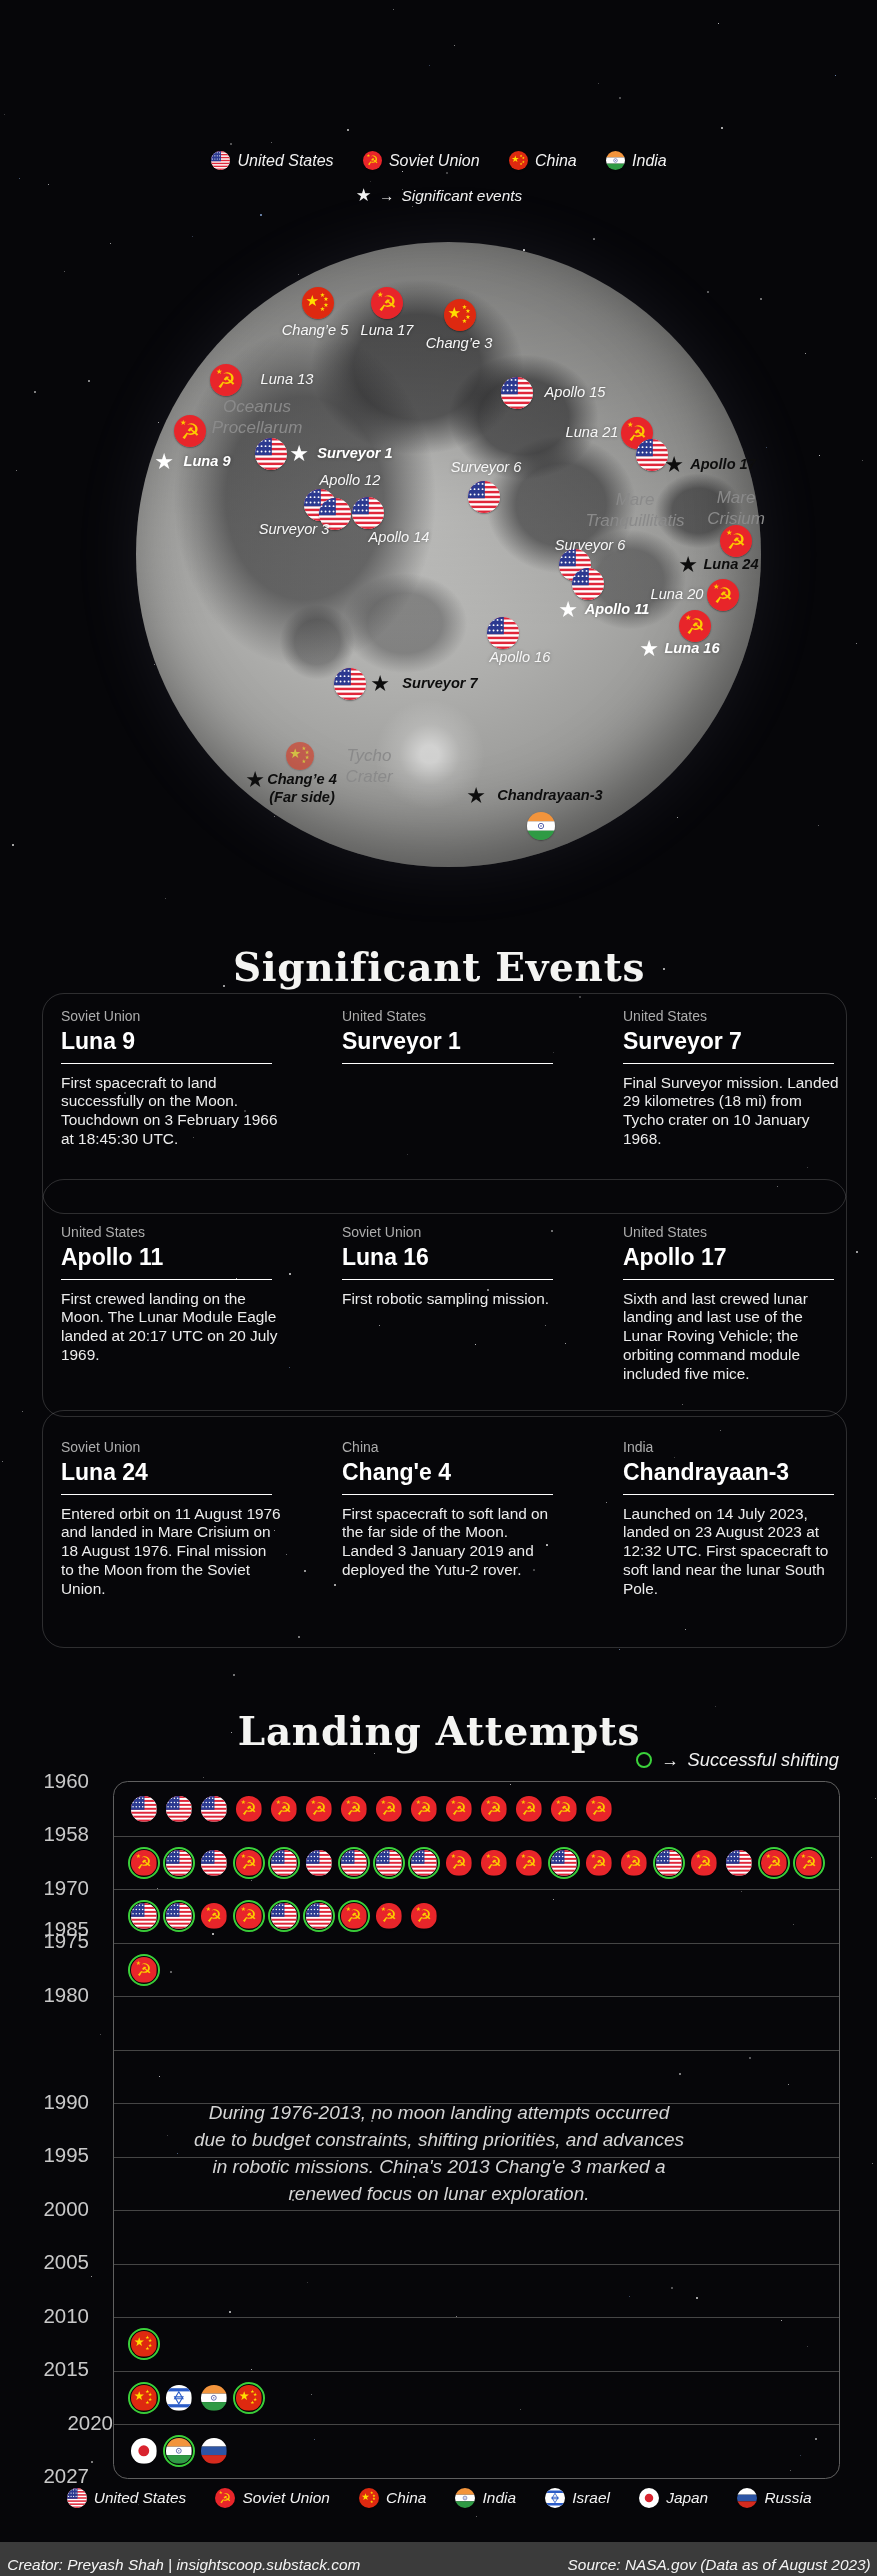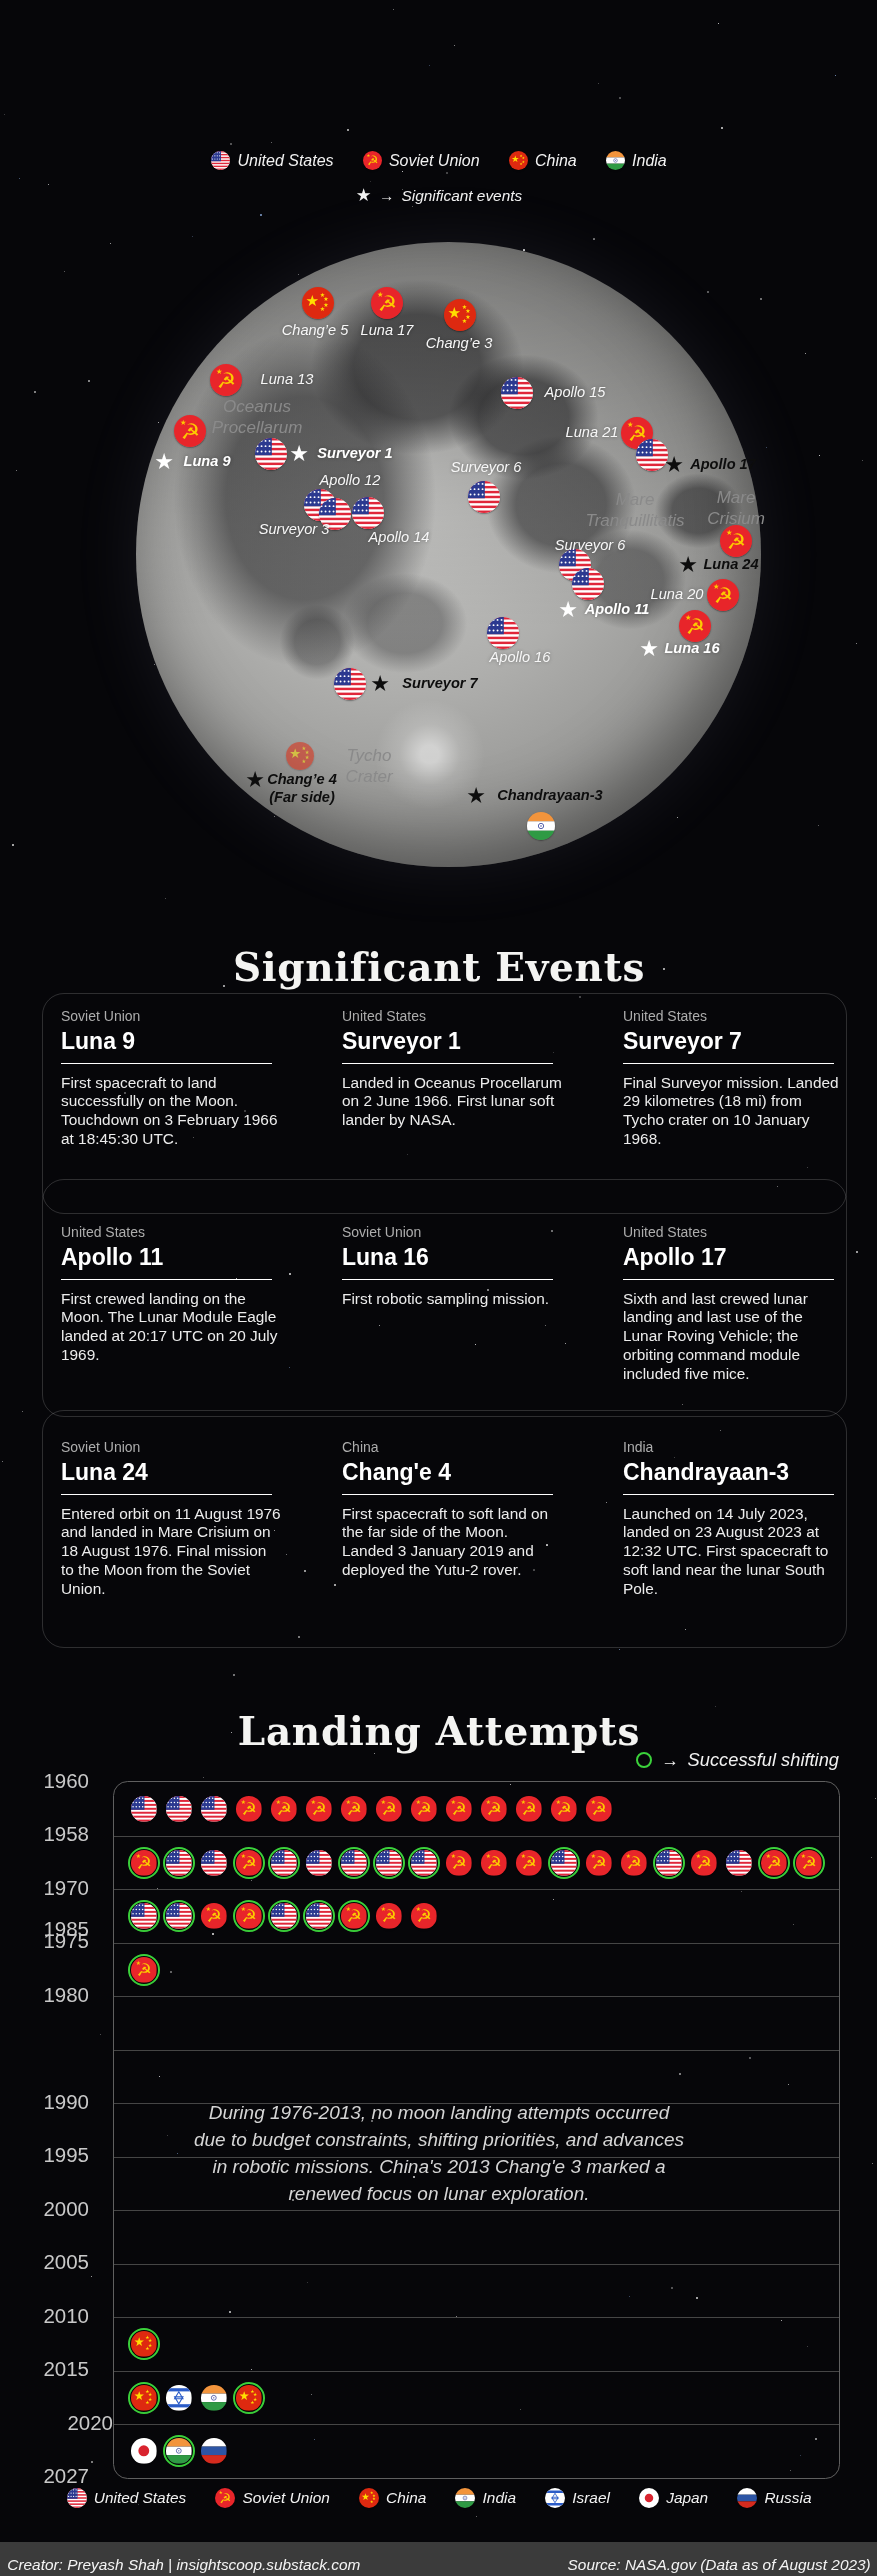--- a/index.html
+++ b/index.html
@@ -715,21 +715,20 @@
       <div class="abs event-card" style="left: 61px; top: 1008px;">
         <div class="ev-country">Soviet Union</div>
         <div class="ev-name">Luna 9</div>
         <div class="ev-line"></div>
         <p class="ev-desc">First spacecraft to land successfully on the Moon. Touchdown on 3 February 1966 at 18:45:30 UTC.</p>
       </div>
       <div class="abs event-card" style="left: 342px; top: 1008px;">
         <div class="ev-country">United States</div>
         <div class="ev-name">Surveyor 1</div>
         <div class="ev-line"></div>
-        <p class="ev-desc">Landed in Oceanus Procellarum on 2 June 1966. First lunar soft lander by NASA.</p>
       </div>
       <div class="abs event-card" style="left: 623px; top: 1008px;">
         <div class="ev-country">United States</div>
         <div class="ev-name">Surveyor 7</div>
         <div class="ev-line"></div>
         <p class="ev-desc">Final Surveyor mission. Landed 29 kilometres (18 mi) from Tycho crater on 10 January 1968.</p>
       </div>
       <div class="abs event-card" style="left: 61px; top: 1224px;">
         <div class="ev-country">United States</div>
         <div class="ev-name">Apollo 11</div>

